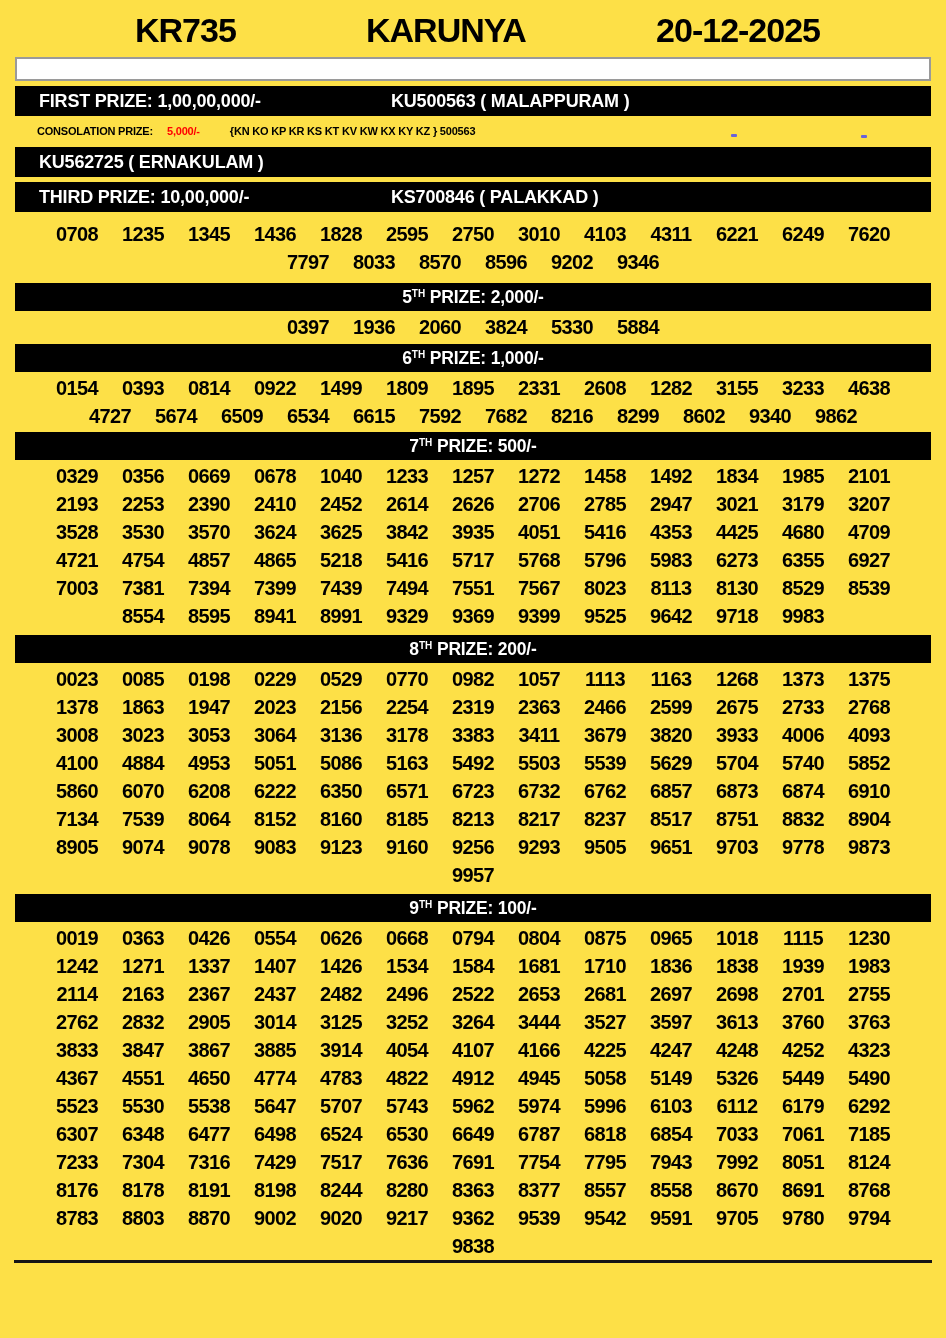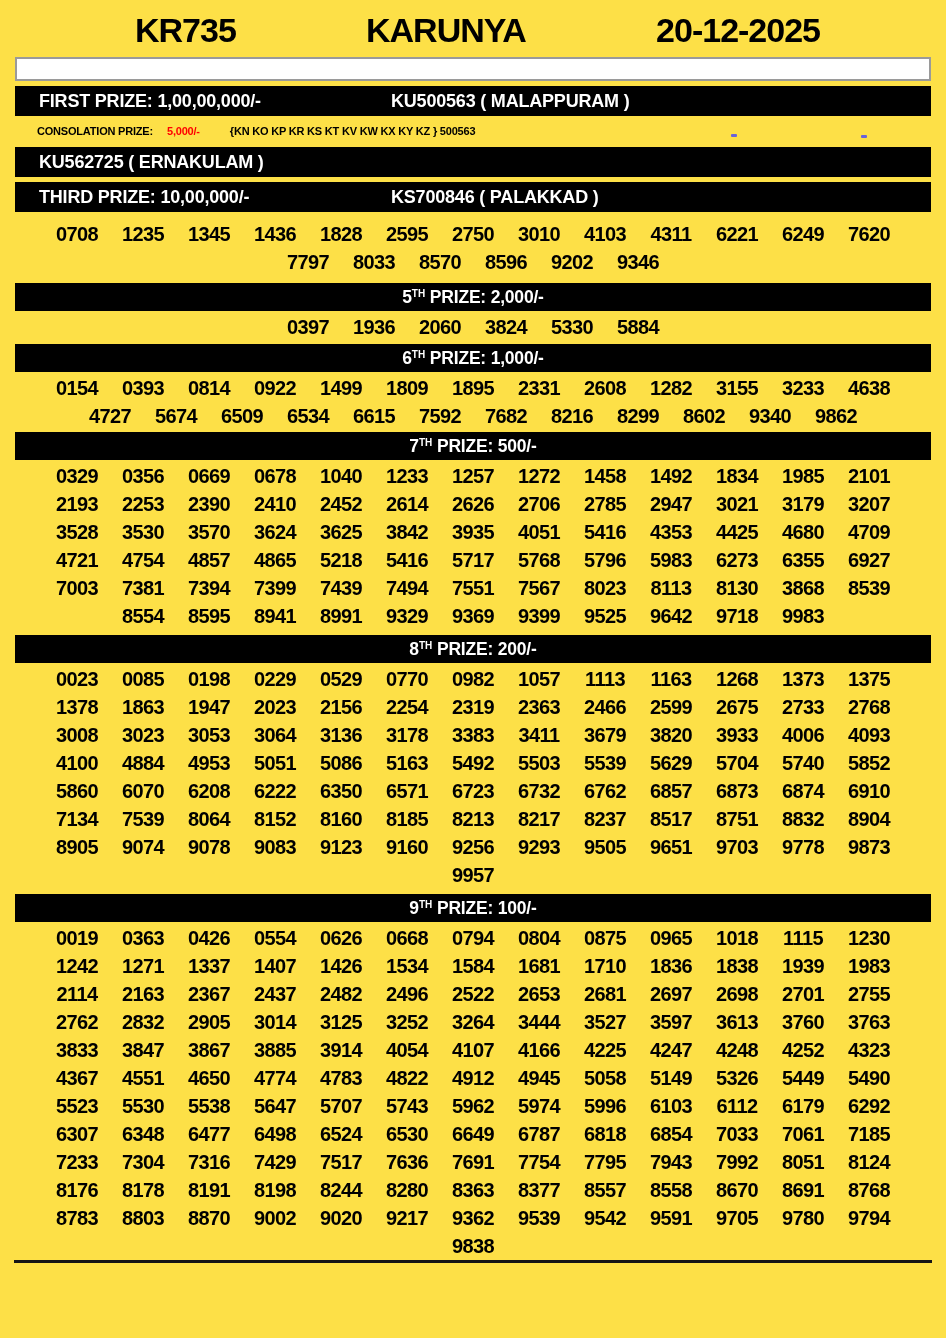--- a/index.html
+++ b/index.html
@@ -209,21 +209,21 @@
           <span class="num">7381</span>
           <span class="num">7394</span>
           <span class="num">7399</span>
           <span class="num">7439</span>
           <span class="num">7494</span>
           <span class="num">7551</span>
           <span class="num">7567</span>
           <span class="num">8023</span>
           <span class="num">8113</span>
           <span class="num">8130</span>
-          <span class="num">3868</span>
+          <span class="num">8529</span>
           <span class="num">8539</span>
           <span class="num">8554</span>
           <span class="num">8595</span>
           <span class="num">8941</span>
           <span class="num">8991</span>
           <span class="num">9329</span>
           <span class="num">9369</span>
           <span class="num">9399</span>
           <span class="num">9525</span>
           <span class="num">9642</span>

